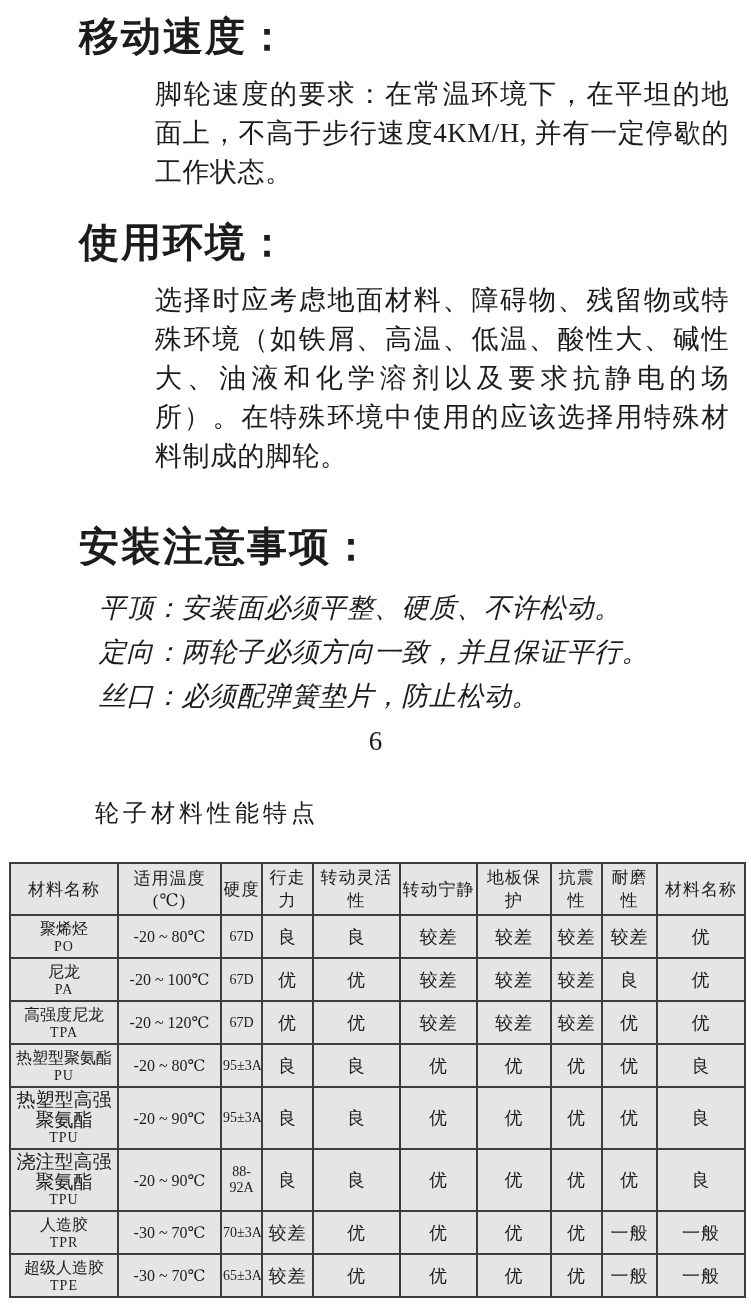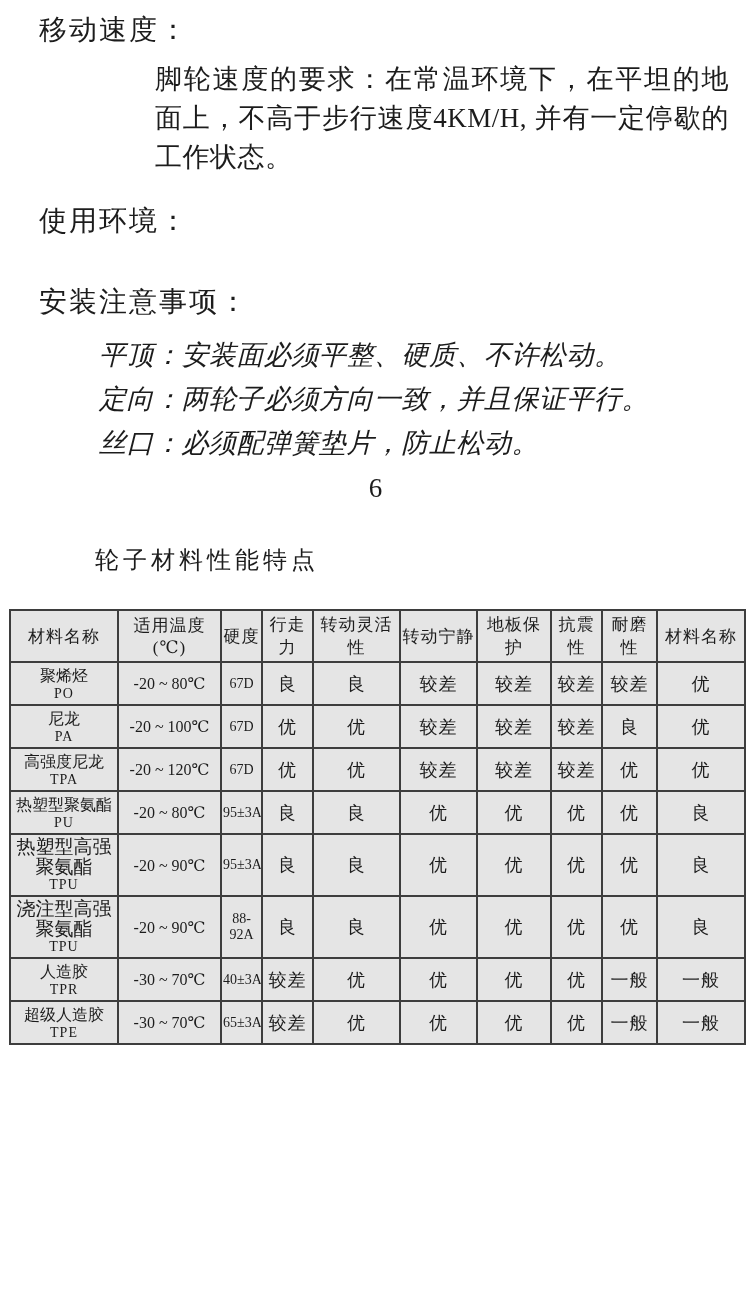--- a/index.html
+++ b/index.html
@@ -10,24 +10,24 @@
     color: #1c1c1c;
   }
   .page {
     position: relative;
     width: 751px;
     height: 1304px;
     background: #ffffff;
     overflow: hidden;
   }
   .section-heading {
-    font-size: 28px;
-    font-weight: 400;
+    font-size: 40px;
+    font-weight: 700;
     letter-spacing: 2px;
-    margin-left: 39px;
+    margin-left: 79px;
     line-height: 1.25;
   }
   .h1 { padding-top: 12px; }
   .h2 { margin-top: 26px; }
   .h3 { margin-top: 46px; }
   .body-para {
     font-size: 27px;
     line-height: 39px;
     letter-spacing: 0.5px;
     margin: 13px 22px 0 155px;
@@ -93,20 +93,21 @@
 </style>
 </head>
 <body>
 
 <div class="page">
 
   <div class="section-heading h1">移动速度：</div>
   <p class="body-para">脚轮速度的要求：在常温环境下，在平坦的地面上，不高于步行速度4KM/H, 并有一定停歇的工作状态。</p>
 
   <div class="section-heading h2">使用环境：</div>
+  <p class="body-para">选择时应考虑地面材料、障碍物、残留物或特殊环境（如铁屑、高温、低温、酸性大、碱性大、油液和化学溶剂以及要求抗静电的场所）。在特殊环境中使用的应该选择用特殊材料制成的脚轮。</p>
 
   <div class="section-heading h3">安装注意事项：</div>
   <div class="install-list">
     <div class="install-item">平顶：安装面必须平整、硬质、不许松动。</div>
     <div class="install-item">定向：两轮子必须方向一致，并且保证平行。</div>
     <div class="install-item">丝口：必须配弹簧垫片，防止松动。</div>
   </div>
 
   <div class="page-number">6</div>
 
@@ -229,21 +230,21 @@
           <td>优</td>
           <td>优</td>
           <td>良</td>
         </tr>
         <tr>
           <td>
             <div class="mat-name">人造胶</div>
             <div class="mat-code">TPR</div>
           </td>
           <td class="temp-cell">-30 ~ 70℃</td>
-          <td class="hardness-cell">40±3A</td>
+          <td class="hardness-cell">70±3A</td>
           <td>较差</td>
           <td>优</td>
           <td>优</td>
           <td>优</td>
           <td>优</td>
           <td>一般</td>
           <td>一般</td>
         </tr>
         <tr>
           <td>

